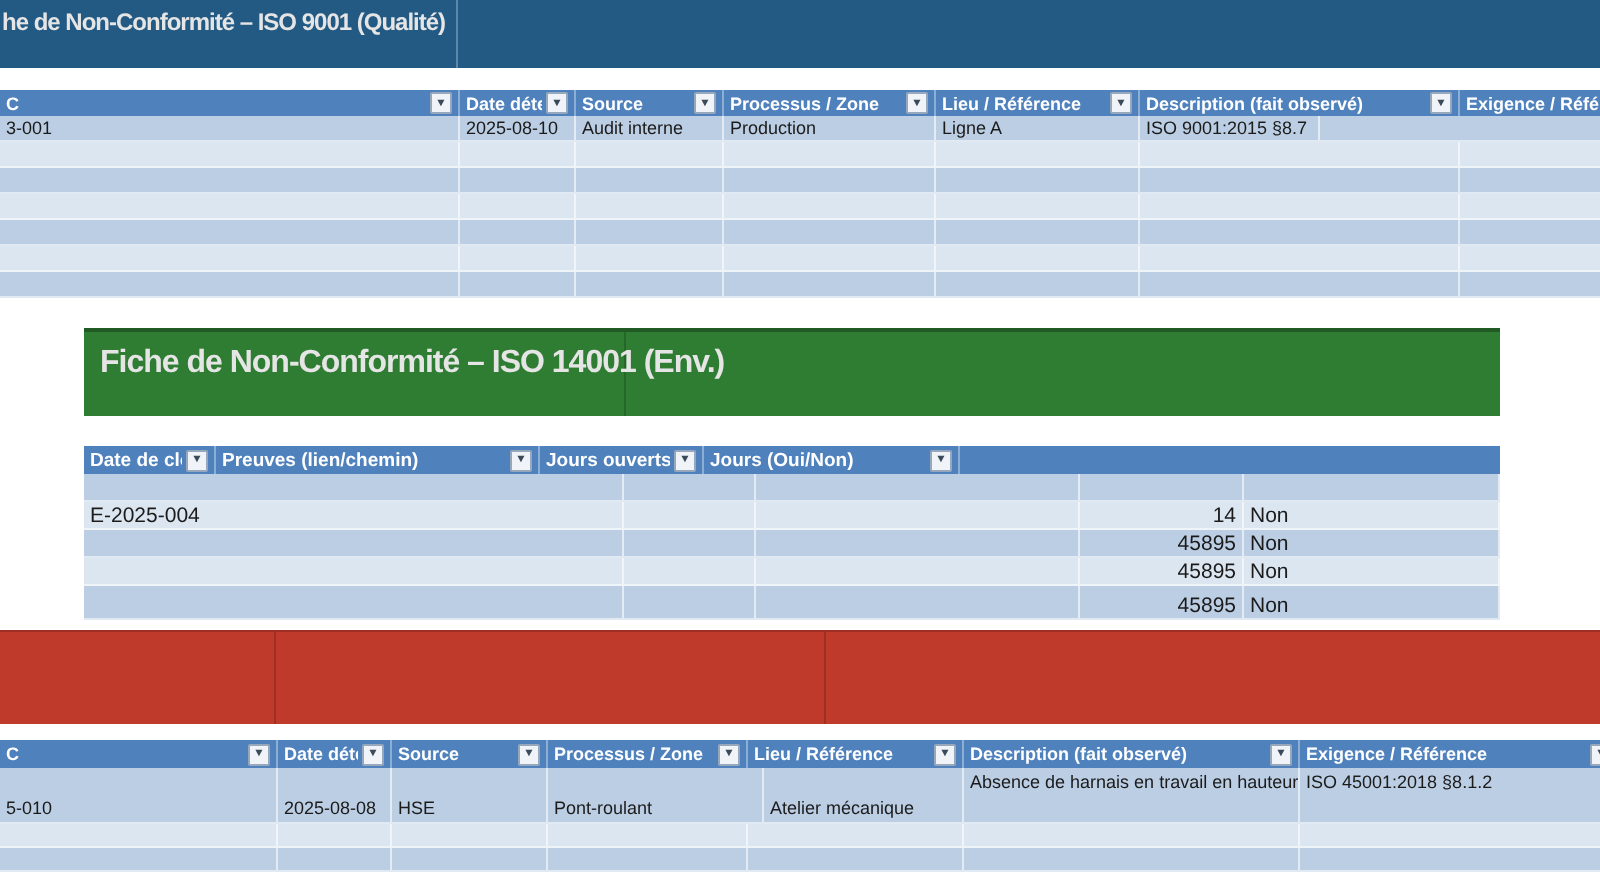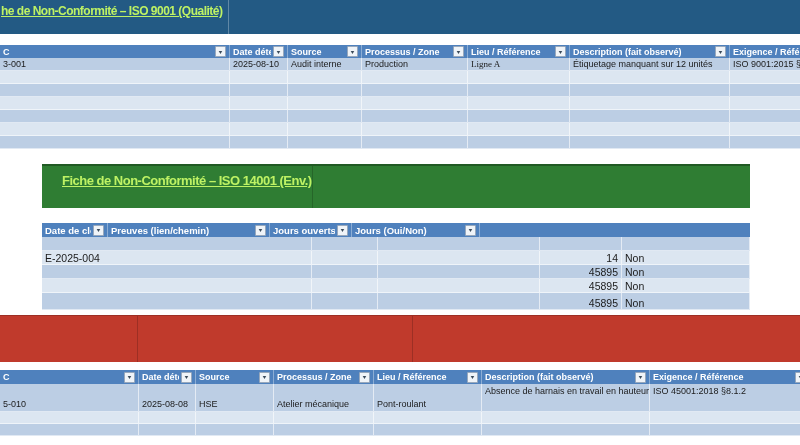--- a/index.html
+++ b/index.html
@@ -13,23 +13,23 @@
   #t2{left:0;top:315px;width:810px;}
 
   .band{position:relative;box-sizing:border-box;overflow:hidden;}
   #t0 .band{height:34px;background:var(--title-blue);}
   #t1 .band{height:44px;background:var(--title-green);border-top:2px solid rgba(0,0,0,0.28);}
   #t2 .band{height:47px;background:var(--title-red);border-top:1px solid rgba(0,0,0,0.18);}
 
   .vline{position:absolute;top:0;bottom:0;width:1px;background:rgba(255,255,255,0.28);}
   .vline.dark{background:rgba(0,0,0,0.18);}
 
-  .title{color:#bef264;font-weight:bold;white-space:nowrap;text-decoration:underline;}
+  .title{color:#e5e5e5;font-weight:bold;white-space:nowrap;}
   #t0 .title{position:absolute;left:1px;top:4px;font-size:12px;letter-spacing:-0.5px;}
-  #t1 .title{position:absolute;left:20px;top:7px;font-size:13px;letter-spacing:-0.5px;}
+  #t1 .title{position:absolute;left:8px;top:7px;font-size:16px;letter-spacing:-0.5px;}
   #t2 .title-wrap{position:absolute;left:0;top:9px;width:140px;text-align:center;}
   #t2 .title{position:static;font-size:11px;letter-spacing:-0.5px;line-height:14px;}
 
   .gap{background:#ffffff;}
   #t0 .gap{height:11px;} #t1 .gap{height:15px;} #t2 .gap{height:8px;}
 
   .hdr{display:flex;background:var(--header-blue);}
   #t0 .hdr{height:13px;} #t1 .hdr{height:14px;} #t2 .hdr{height:14px;}
   .hcell{
     display:flex;align-items:center;gap:2px;justify-content:space-between;
@@ -121,25 +121,22 @@
           </div>
           <div class="cell" style="width: 58px;">
             <span class="ctext">2025-08-10</span>
           </div>
           <div class="cell" style="width: 74px;">
             <span class="ctext">Audit interne</span>
           </div>
           <div class="cell" style="width: 106px;">
             <span class="ctext">Production</span>
           </div>
-          <div class="cell" style="width: 102px; font-family: Liberation Serif, serif;">
+          <div class="cell" style="width: 102px;">
             <span class="ctext">Ligne A</span>
-          </div>
-          <div class="cell" style="width: 160px;">
-            <span class="ctext">Étiquetage manquant sur 12 unités</span>
           </div>
           <div class="cell" style="width: 90px;">
             <span class="ctext">ISO 9001:2015 §8.7</span>
           </div>
         </div>
         <div class="row light" style="height: 13px;">
           <div class="cell" style="width: 230px;">
             <span class="ctext"></span>
           </div>
           <div class="cell" style="width: 58px;">
@@ -454,26 +451,26 @@
         <div class="row dark" style="height: 28px;">
           <div class="cell va-bottom" style="width: 139px;">
             <span class="ctext">5-010</span>
           </div>
           <div class="cell va-bottom" style="width: 57px; text-align: right;">
             <span class="ctext">2025-08-08</span>
           </div>
           <div class="cell va-bottom" style="width: 78px;">
             <span class="ctext">HSE</span>
           </div>
+          <div class="cell va-bottom" style="width: 108px;">
+            <span class="ctext">Pont-roulant</span>
+          </div>
           <div class="cell va-bottom" style="width: 100px;">
             <span class="ctext">Atelier mécanique</span>
           </div>
-          <div class="cell va-bottom" style="width: 108px;">
-            <span class="ctext">Pont-roulant</span>
-          </div>
           <div class="cell va-top" style="width: 168px;">
             <span class="ctext">Absence de harnais en travail en hauteur</span>
           </div>
           <div class="cell va-top" style="width: 160px;">
             <span class="ctext">ISO 45001:2018 §8.1.2</span>
           </div>
         </div>
         <div class="row light" style="height: 12px;">
           <div class="cell" style="width: 139px;">
             <span class="ctext"></span>

